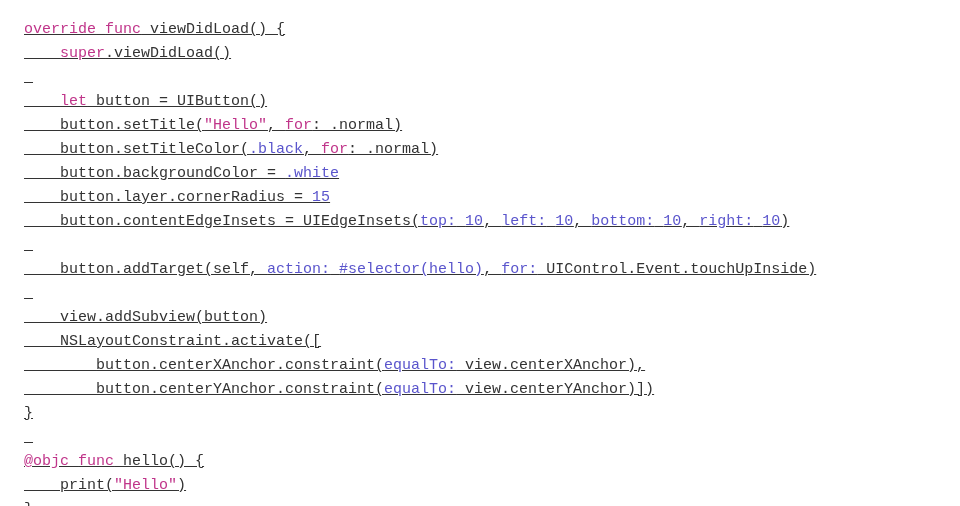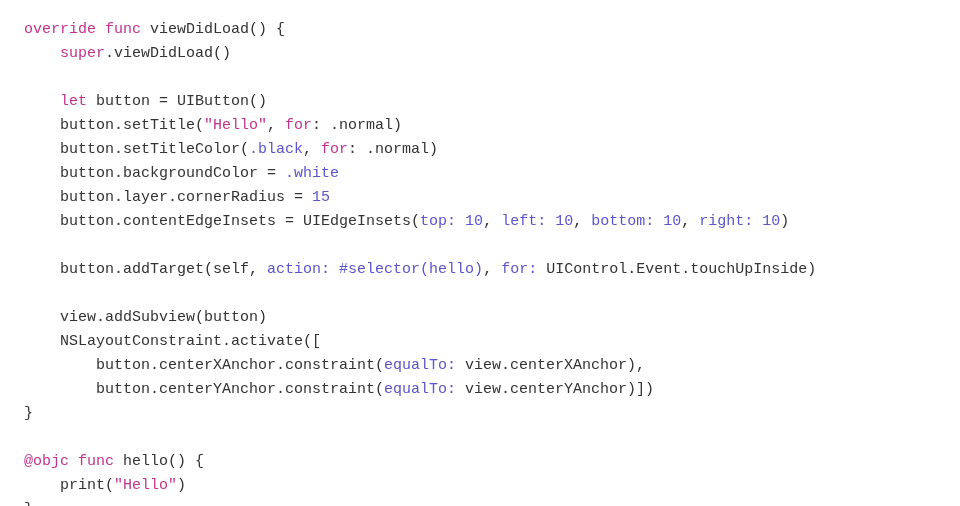--- a/index.html
+++ b/index.html
@@ -7,18 +7,18 @@
       background: #ffffff;
       font-family: 'Courier New', Courier, monospace;
       font-size: 15px;
       line-height: 1.6;
       padding: 18px 24px;
     }
     .code-block {
       white-space: pre;
       color: #333;
     }
-    .line { display: block; }
+    .line { display: block; text-decoration: underline; }
   </style>
 </head>
 <body>
 
 <div class="code-block" id="code-container"><span class="line"><span style="color: rgb(192, 53, 138);">override</span><span> </span><span style="color: rgb(192, 53, 138);">func</span><span> viewDidLoad() {</span></span><span class="line"><span>    </span><span style="color: rgb(192, 53, 138);">super</span><span>.viewDidLoad()</span></span><span class="line">&nbsp;</span><span class="line"><span>    </span><span style="color: rgb(192, 53, 138);">let</span><span> button = UIButton()</span></span><span class="line"><span>    </span><span>button.setTitle(</span><span style="color: rgb(192, 53, 138);">"Hello"</span><span>, </span><span style="color: rgb(192, 53, 138);">for</span><span>: .normal)</span></span><span class="line"><span>    </span><span>button.setTitleColor(</span><span style="color: rgb(90, 85, 204);">.black</span><span>, </span><span style="color: rgb(192, 53, 138);">for</span><span>: .normal)</span></span><span class="line"><span>    </span><span>button.backgroundColor = </span><span style="color: rgb(90, 85, 204);">.white</span></span><span class="line"><span>    </span><span>button.layer.cornerRadius = </span><span style="color: rgb(90, 85, 204);">15</span></span><span class="line"><span>    </span><span>button.contentEdgeInsets = UIEdgeInsets(</span><span style="color: rgb(90, 85, 204);">top:</span><span> </span><span style="color: rgb(90, 85, 204);">10</span><span>, </span><span style="color: rgb(90, 85, 204);">left:</span><span> </span><span style="color: rgb(90, 85, 204);">10</span><span>, </span><span style="color: rgb(90, 85, 204);">bottom:</span><span> </span><span style="color: rgb(90, 85, 204);">10</span><span>, </span><span style="color: rgb(90, 85, 204);">right:</span><span> </span><span style="color: rgb(90, 85, 204);">10</span><span>)</span></span><span class="line">&nbsp;</span><span class="line"><span>    </span><span>button.addTarget(self, </span><span style="color: rgb(90, 85, 204);">action:</span><span> </span><span style="color: rgb(90, 85, 204);">#selector(hello)</span><span>, </span><span style="color: rgb(90, 85, 204);">for:</span><span> UIControl.Event.touchUpInside)</span></span><span class="line">&nbsp;</span><span class="line"><span>    </span><span>view.addSubview(button)</span></span><span class="line"><span>    </span><span>NSLayoutConstraint.activate([</span></span><span class="line"><span>        </span><span>button.centerXAnchor.constraint(</span><span style="color: rgb(90, 85, 204);">equalTo:</span><span> view.centerXAnchor),</span></span><span class="line"><span>        </span><span>button.centerYAnchor.constraint(</span><span style="color: rgb(90, 85, 204);">equalTo:</span><span> view.centerYAnchor)])</span></span><span class="line"><span>}</span></span><span class="line">&nbsp;</span><span class="line"><span style="color: rgb(192, 53, 138);">@objc</span><span> </span><span style="color: rgb(192, 53, 138);">func</span><span> hello() {</span></span><span class="line"><span>    </span><span>print(</span><span style="color: rgb(192, 53, 138);">"Hello"</span><span>)</span></span><span class="line"><span>}</span></span></div>
 
 </body></html>

